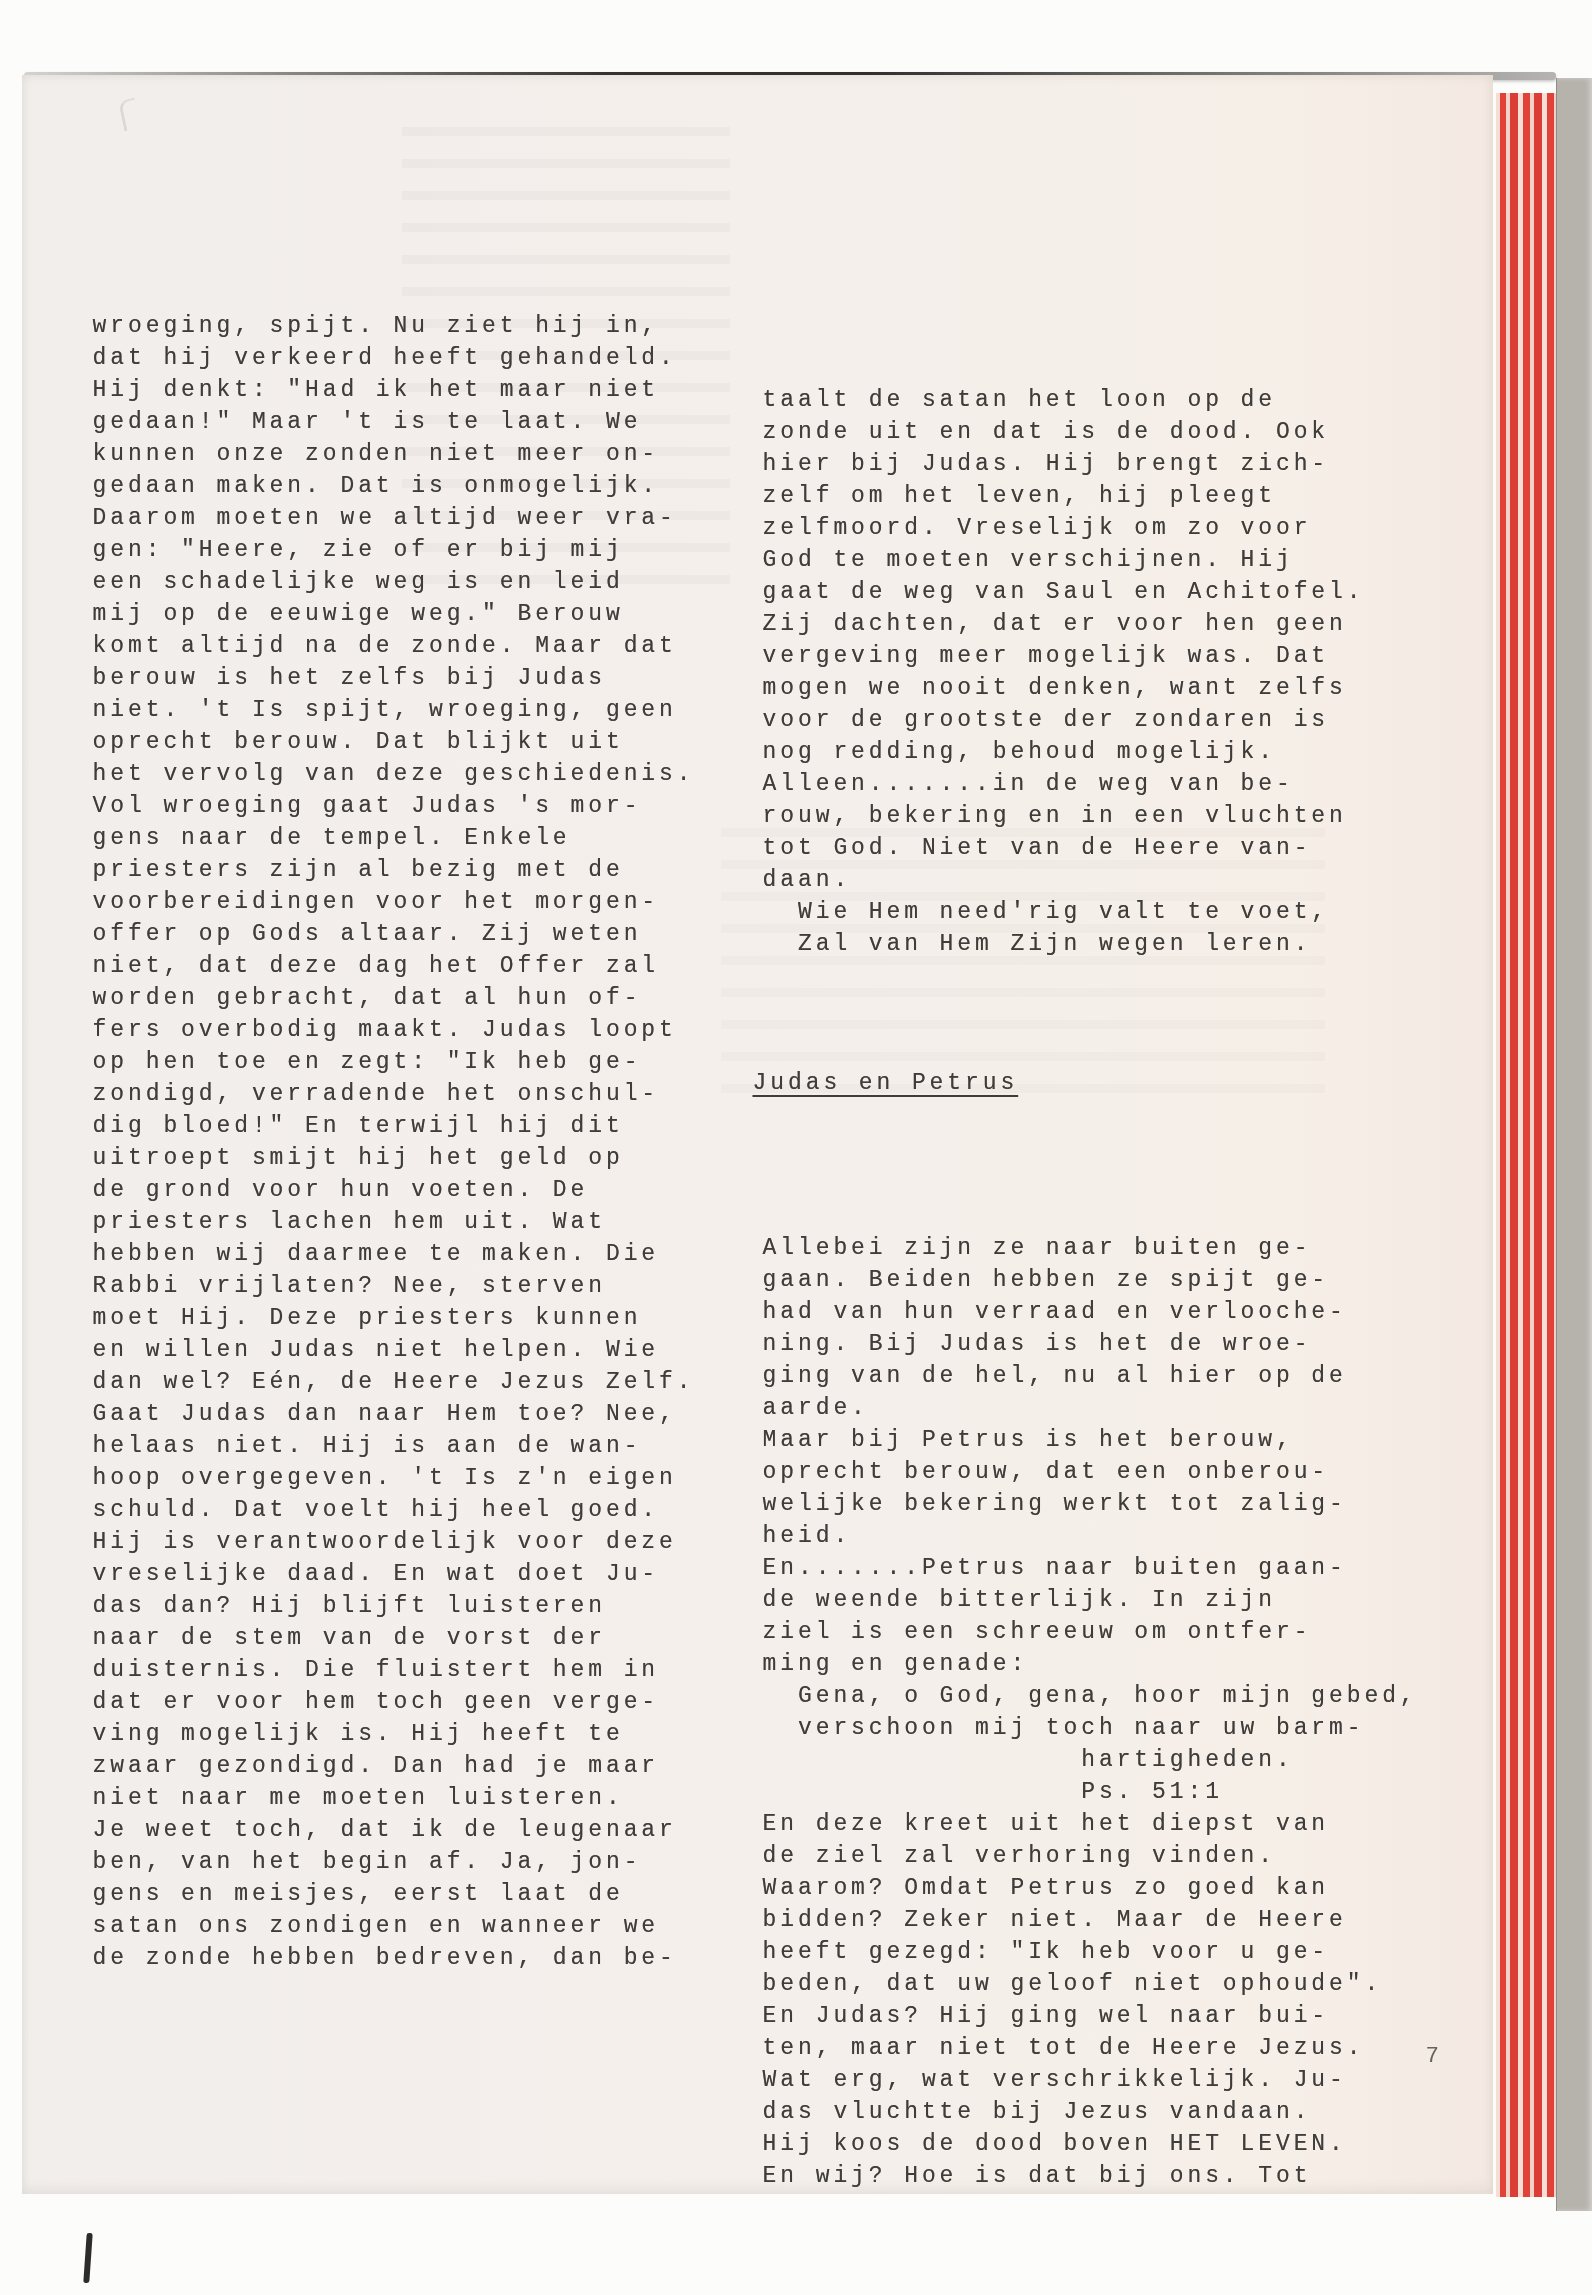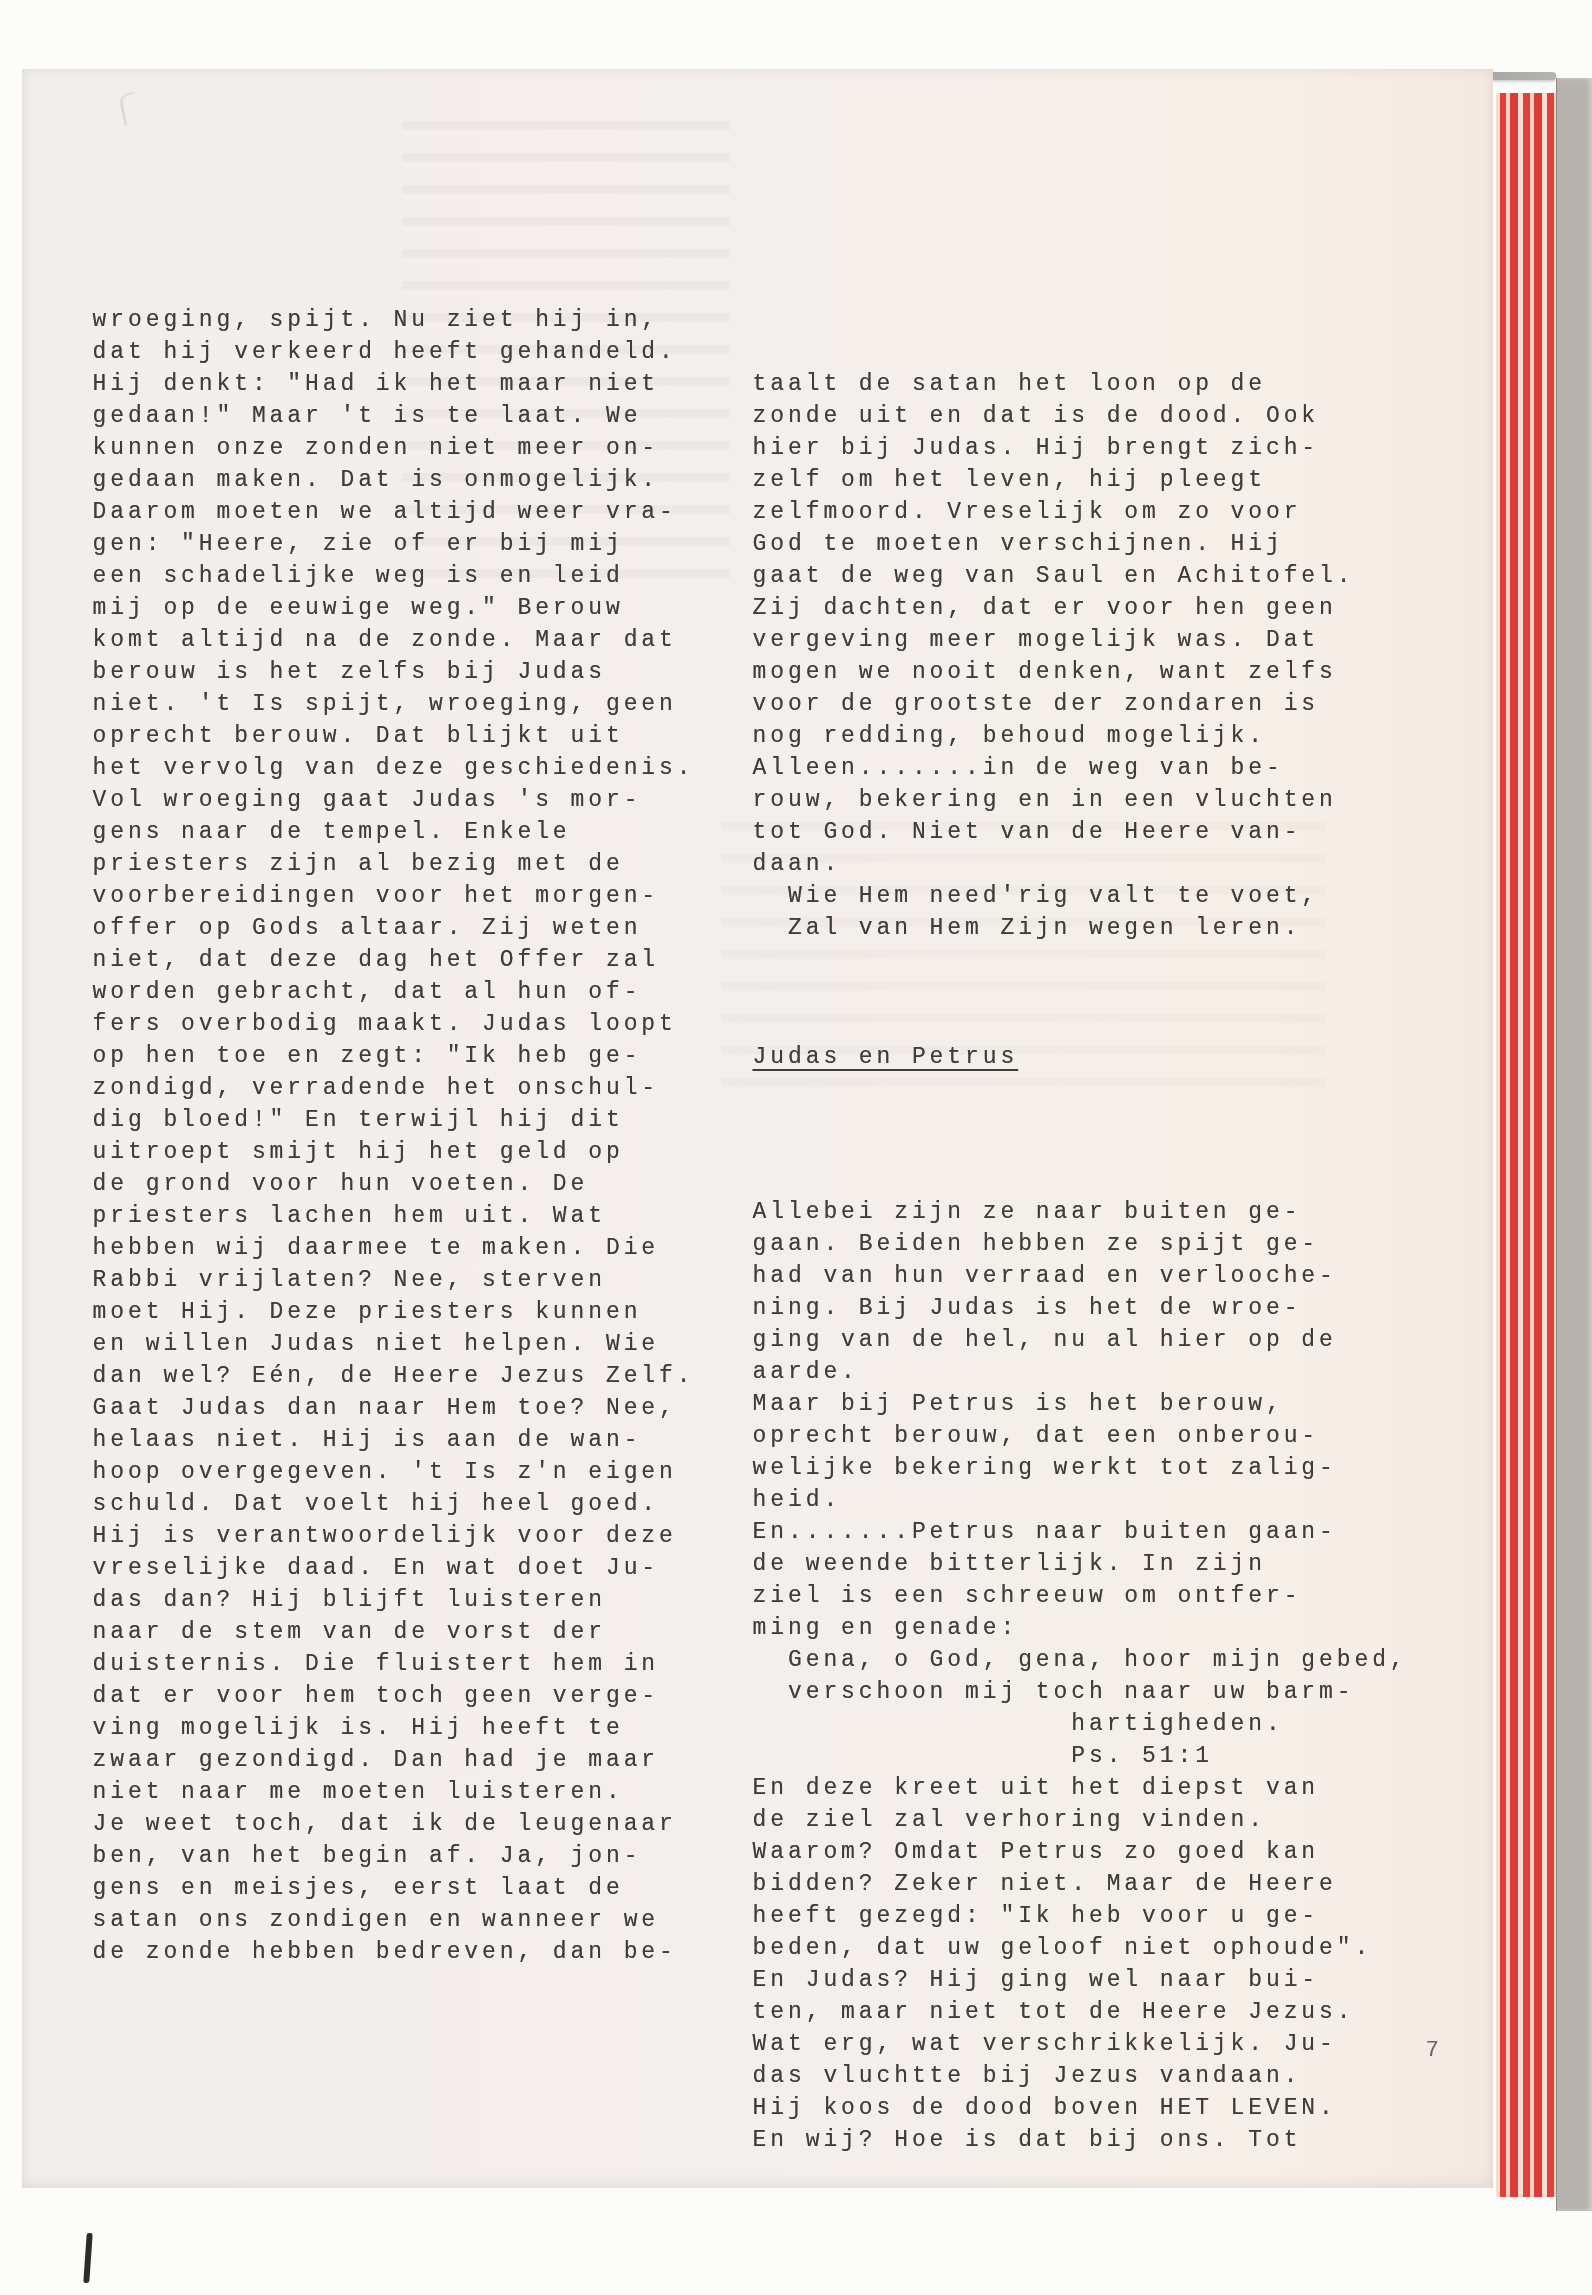--- a/index.html
+++ b/index.html
@@ -12,21 +12,21 @@
     width: 1592px;
     height: 2295px;
     overflow: hidden;
     font-family: "Liberation Mono", "DejaVu Sans Mono", monospace;
   }
 
   
   .paper {
     position: absolute;
     left: 21.6px;
-    top: 69px;
+    top: 75px;
     width: 1471px;
     height: 2119px;
     background: linear-gradient(90deg, #f2eeeb 0%, #f4efeb 55%, #f6efe8 85%, #f3e9e2 100%);
     box-shadow: inset 0 -5.2px 12px rgba(120,110,100,0.10), inset 0 3.5px 8.6px rgba(120,110,100,0.07);
   }
 
   
   .top-edge {
     position: absolute;
     left: 24px;
@@ -136,21 +136,21 @@
   .right-col .heading {
     margin: 33px 0 59px 0;
     font-size: 23px;
     font-weight: 400;
     line-height: 32px;
     letter-spacing: 3.9px;
     text-decoration: underline;
     text-underline-offset: 6px;
     text-decoration-thickness: 1.7px;
   }
-  .right-col .block { margin: 0; }
+  .right-col .block { margin: 10px; }
 
   .page-number {
     position: absolute;
     left: 1404px;
     top: 1968px;
     font-size: 22.4px;
     letter-spacing: 1.7px;
     color: #67655f;
   }
 </style>

